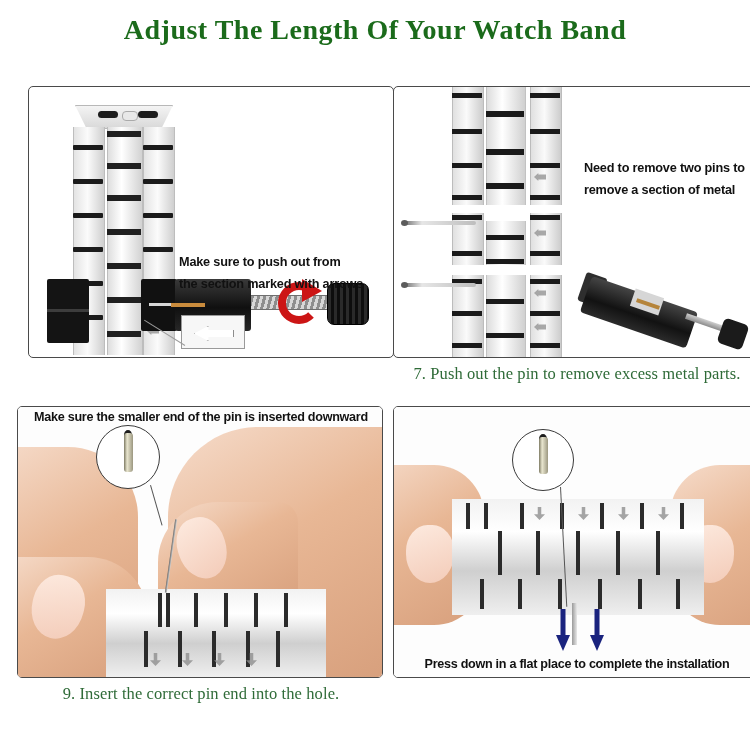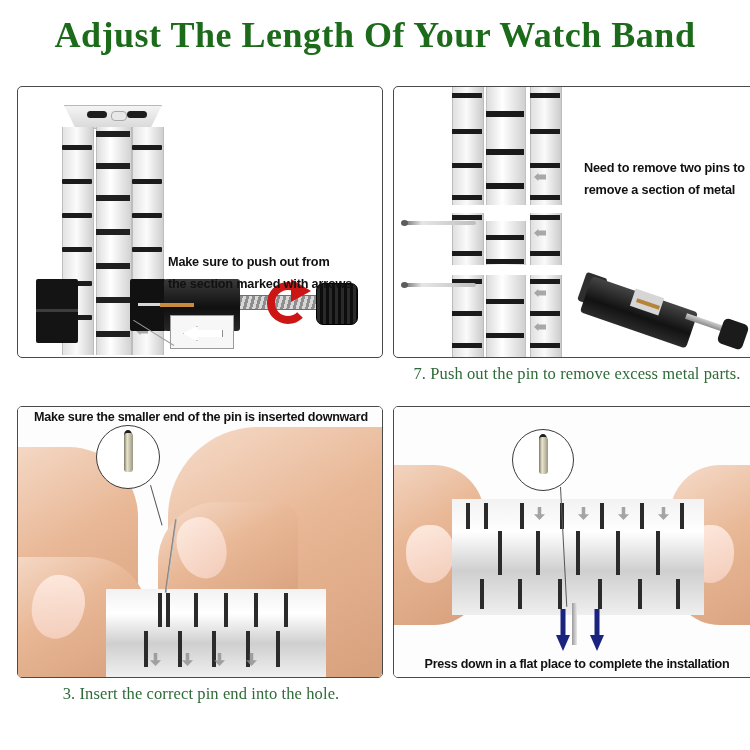--- a/index.html
+++ b/index.html
@@ -12,30 +12,30 @@
     position:relative;
   }
   .page{width:750px;height:750px;position:relative;}
 
   
   .title{
     position:absolute;left:0;top:14px;width:750px;
     text-align:center;
     font-family:"Liberation Serif",serif;
     font-weight:bold;
-    font-size:36px;
+    font-size:28px;
     letter-spacing:0.5px;
     color:#1b6b1b;
     white-space:nowrap;
   }
 
   
   .grid{position:absolute;left:0;top:86px;width:750px;height:640px;}
   .cell{position:absolute;width:368px;margin-left:12px;}
-  .cell.c1{left:5px;top:0;}
+  .cell.c1{left:16px;top:0;}
   .cell.c2{left:381px;top:0;}
   .cell.c3{left:5px;top:320px;}
   .cell.c4{left:381px;top:320px;}
 
   .panel{
     position:relative;
     width:366px;height:272px;
     border:1.5px solid #4a4a4a;
     border-radius:5px;
     background:#ffffff;
@@ -370,21 +370,21 @@
 
           <div class="mag" style="left:78px;top:18px;width:62px;height:62px;">
             <div class="mag-tip"></div>
             <div class="mag-pin"></div>
           </div>
           <div class="mag-line" style="left:132px;top:78px;height:42px;transform:rotate(-16deg);transform-origin:top center;"></div>
         </div>
 
         <div class="banner">Make sure the smaller end of the pin is inserted downward</div>
       </div>
-      <div class="caption">3. Insert the correct pin end into the hole.</div>
+      <div class="caption">9. Insert the correct pin end into the hole.</div>
     </div>
 
     <div class="cell c4">
       <div class="panel">
         <div class="photo">
 
           <div class="skin" style="left:-40px;top:58px;width:130px;height:160px;border-radius:0 50px 50px 0;"></div>
           <div class="nail" style="left:12px;top:118px;width:48px;height:58px;"></div>
           <div class="skin" style="left:276px;top:58px;width:130px;height:160px;border-radius:50px 0 0 50px;"></div>
           <div class="nail" style="left:292px;top:118px;width:48px;height:58px;"></div>

